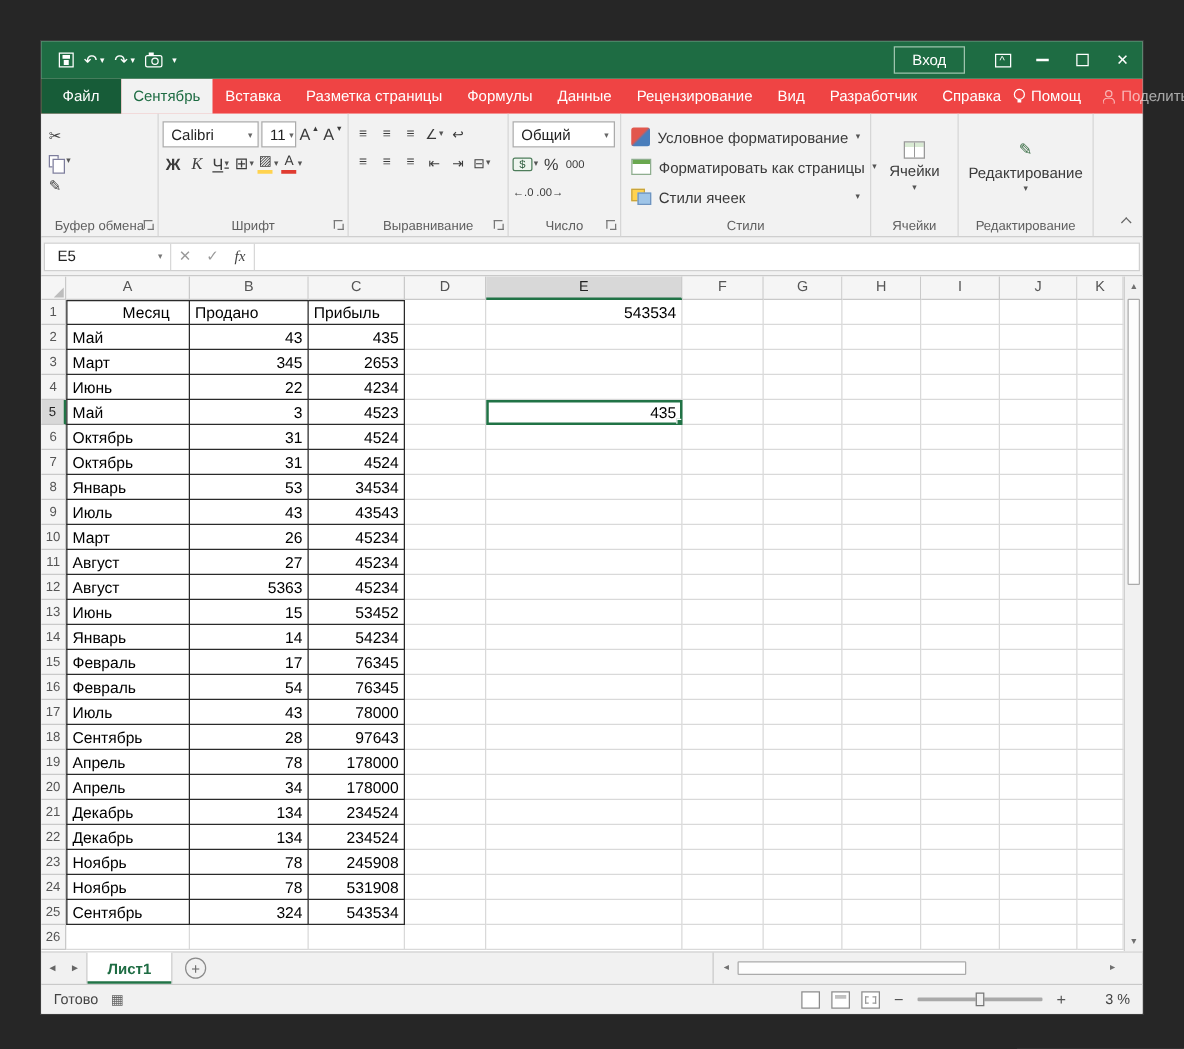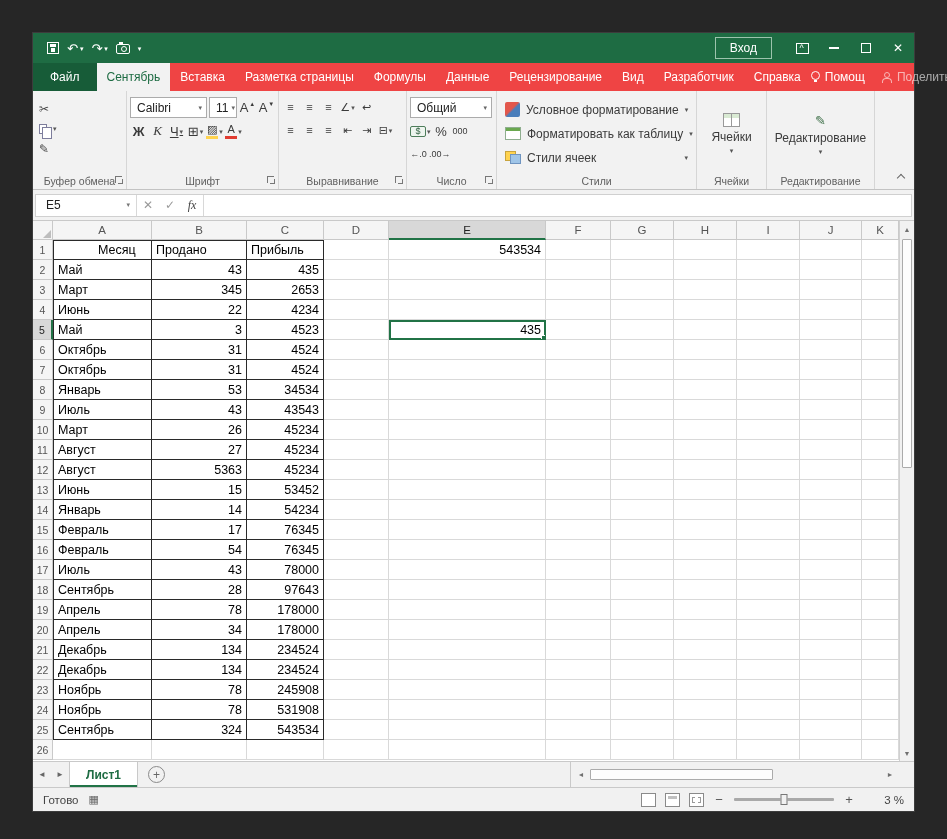--- a/index.html
+++ b/index.html
@@ -354,21 +354,21 @@
     <div class="group" style="width:200px">
       <div class="group-content">
         <div class="sty-col">
           <div class="style-item">
               <span class="cf-icon"></span>
               <span>Условное форматирование</span>
               <span class="caret-sm">▾</span>
             </div>
           <div class="style-item">
               <span class="ft-icon"></span>
-              <span>Форматировать как таблицу</span>
+              <span>Форматировать как страницы</span>
               <span class="caret-sm">▾</span>
             </div>
           <div class="style-item">
               <span class="cs-icon"></span>
               <span>Стили ячеек</span>
               <span class="caret-sm">▾</span>
             </div>
         </div>
       </div>
       <div class="group-label">Стили</div>

